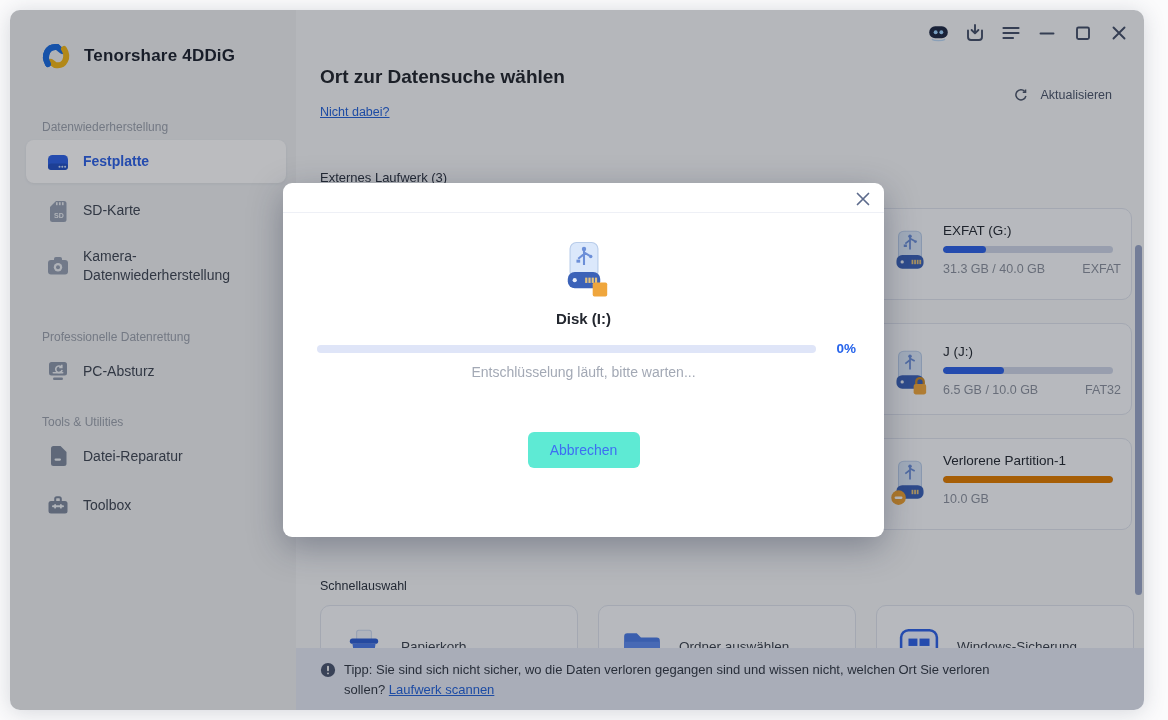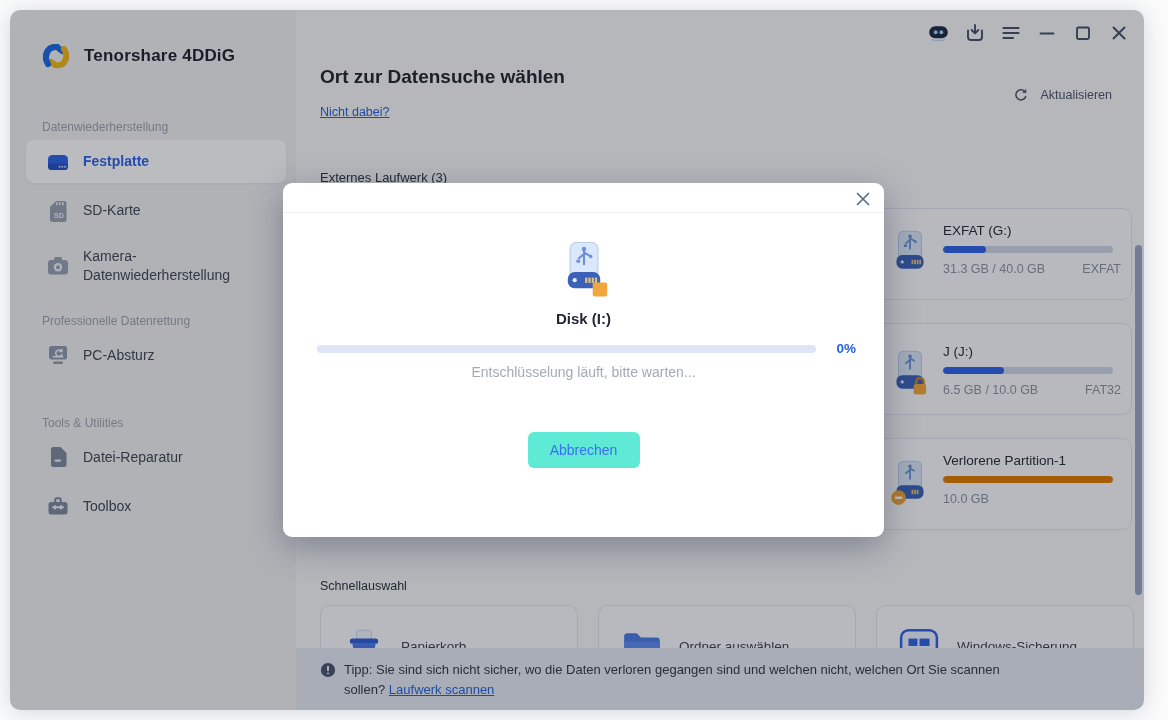--- a/index.html
+++ b/index.html
@@ -8,21 +8,21 @@
 
   .window { position:absolute; left:10px; top:10px; width:1134px; height:700px;
             border-radius:10px; overflow:hidden; display:flex;
             box-shadow:0 2px 22px rgba(40,50,70,.18); background:#f4f6f9; }
 
   
   .sidebar { width:286px; height:100%; background:#edeff2; flex:0 0 286px; padding-top:28px; }
   .brand { display:flex; align-items:center; gap:12px; margin-left:30px; height:36px; }
   .brand-name { font-size:17px; font-weight:bold; color:#1d2330; letter-spacing:.2px; }
   .sec-label { margin:0 0 0 32px; font-size:12px; color:#9ba1ad; }
-  .sl-1 { margin-top:46px; } .sl-2 { margin-top:20px; } .sl-3 { margin-top:39px; }
+  .sl-1 { margin-top:46px; } .sl-2 { margin-top:36px; } .sl-3 { margin-top:22px; }
   .nav-item { display:flex; align-items:center; gap:13px; margin:6px 10px 0 16px;
               padding:9px 0 9px 20px; border-radius:8px; cursor:pointer; min-height:43px; }
   .nav-item .nav-ic { width:24px; height:24px; flex:0 0 24px; display:flex; align-items:center; justify-content:center; }
   .nav-item .nav-label { font-size:14px; color:#414856; line-height:1.35; }
   .nav-item.active { background:#fdfdfe; box-shadow:0 1px 3px rgba(60,70,90,.08);text-align:right; }
   .nav-item.active .nav-label { color:#2e62e6; font-weight:bold; }
   .nav-wrap { max-width:180px; }
 
   
   .main { position:relative; flex:1; height:100%; background:#f4f6f9; }
@@ -354,21 +354,21 @@
       <span class="qc-label">Windows-Sicherung</span>
     </div>
 
     <div class="tip-bar">
       <svg width="16" height="16" viewBox="0 0 18 18" style="margin-top:2px">
           <circle cx="9" cy="9" r="8" fill="#4a5570"></circle>
           <rect x="8" y="4.2" width="2" height="6.2" rx="1" fill="#fff"></rect>
           <rect x="8" y="11.8" width="2" height="2" rx="1" fill="#fff"></rect>
         </svg>
       <div class="tip-text">
-        <span>Tipp: Sie sind sich nicht sicher, wo die Daten verloren gegangen sind und welchen nicht, welchen Ort Sie scannen</span><br>
+        <span>Tipp: Sie sind sich nicht sicher, wo die Daten verloren gegangen sind und wissen nicht, welchen Ort Sie verloren</span><br>
         <span>sollen?</span>
         <a class="tip-link">Laufwerk scannen</a>
       </div>
     </div>
   </div>
 
   <div class="dim"></div>
 
   <div class="modal">
     <div class="modal-head">

